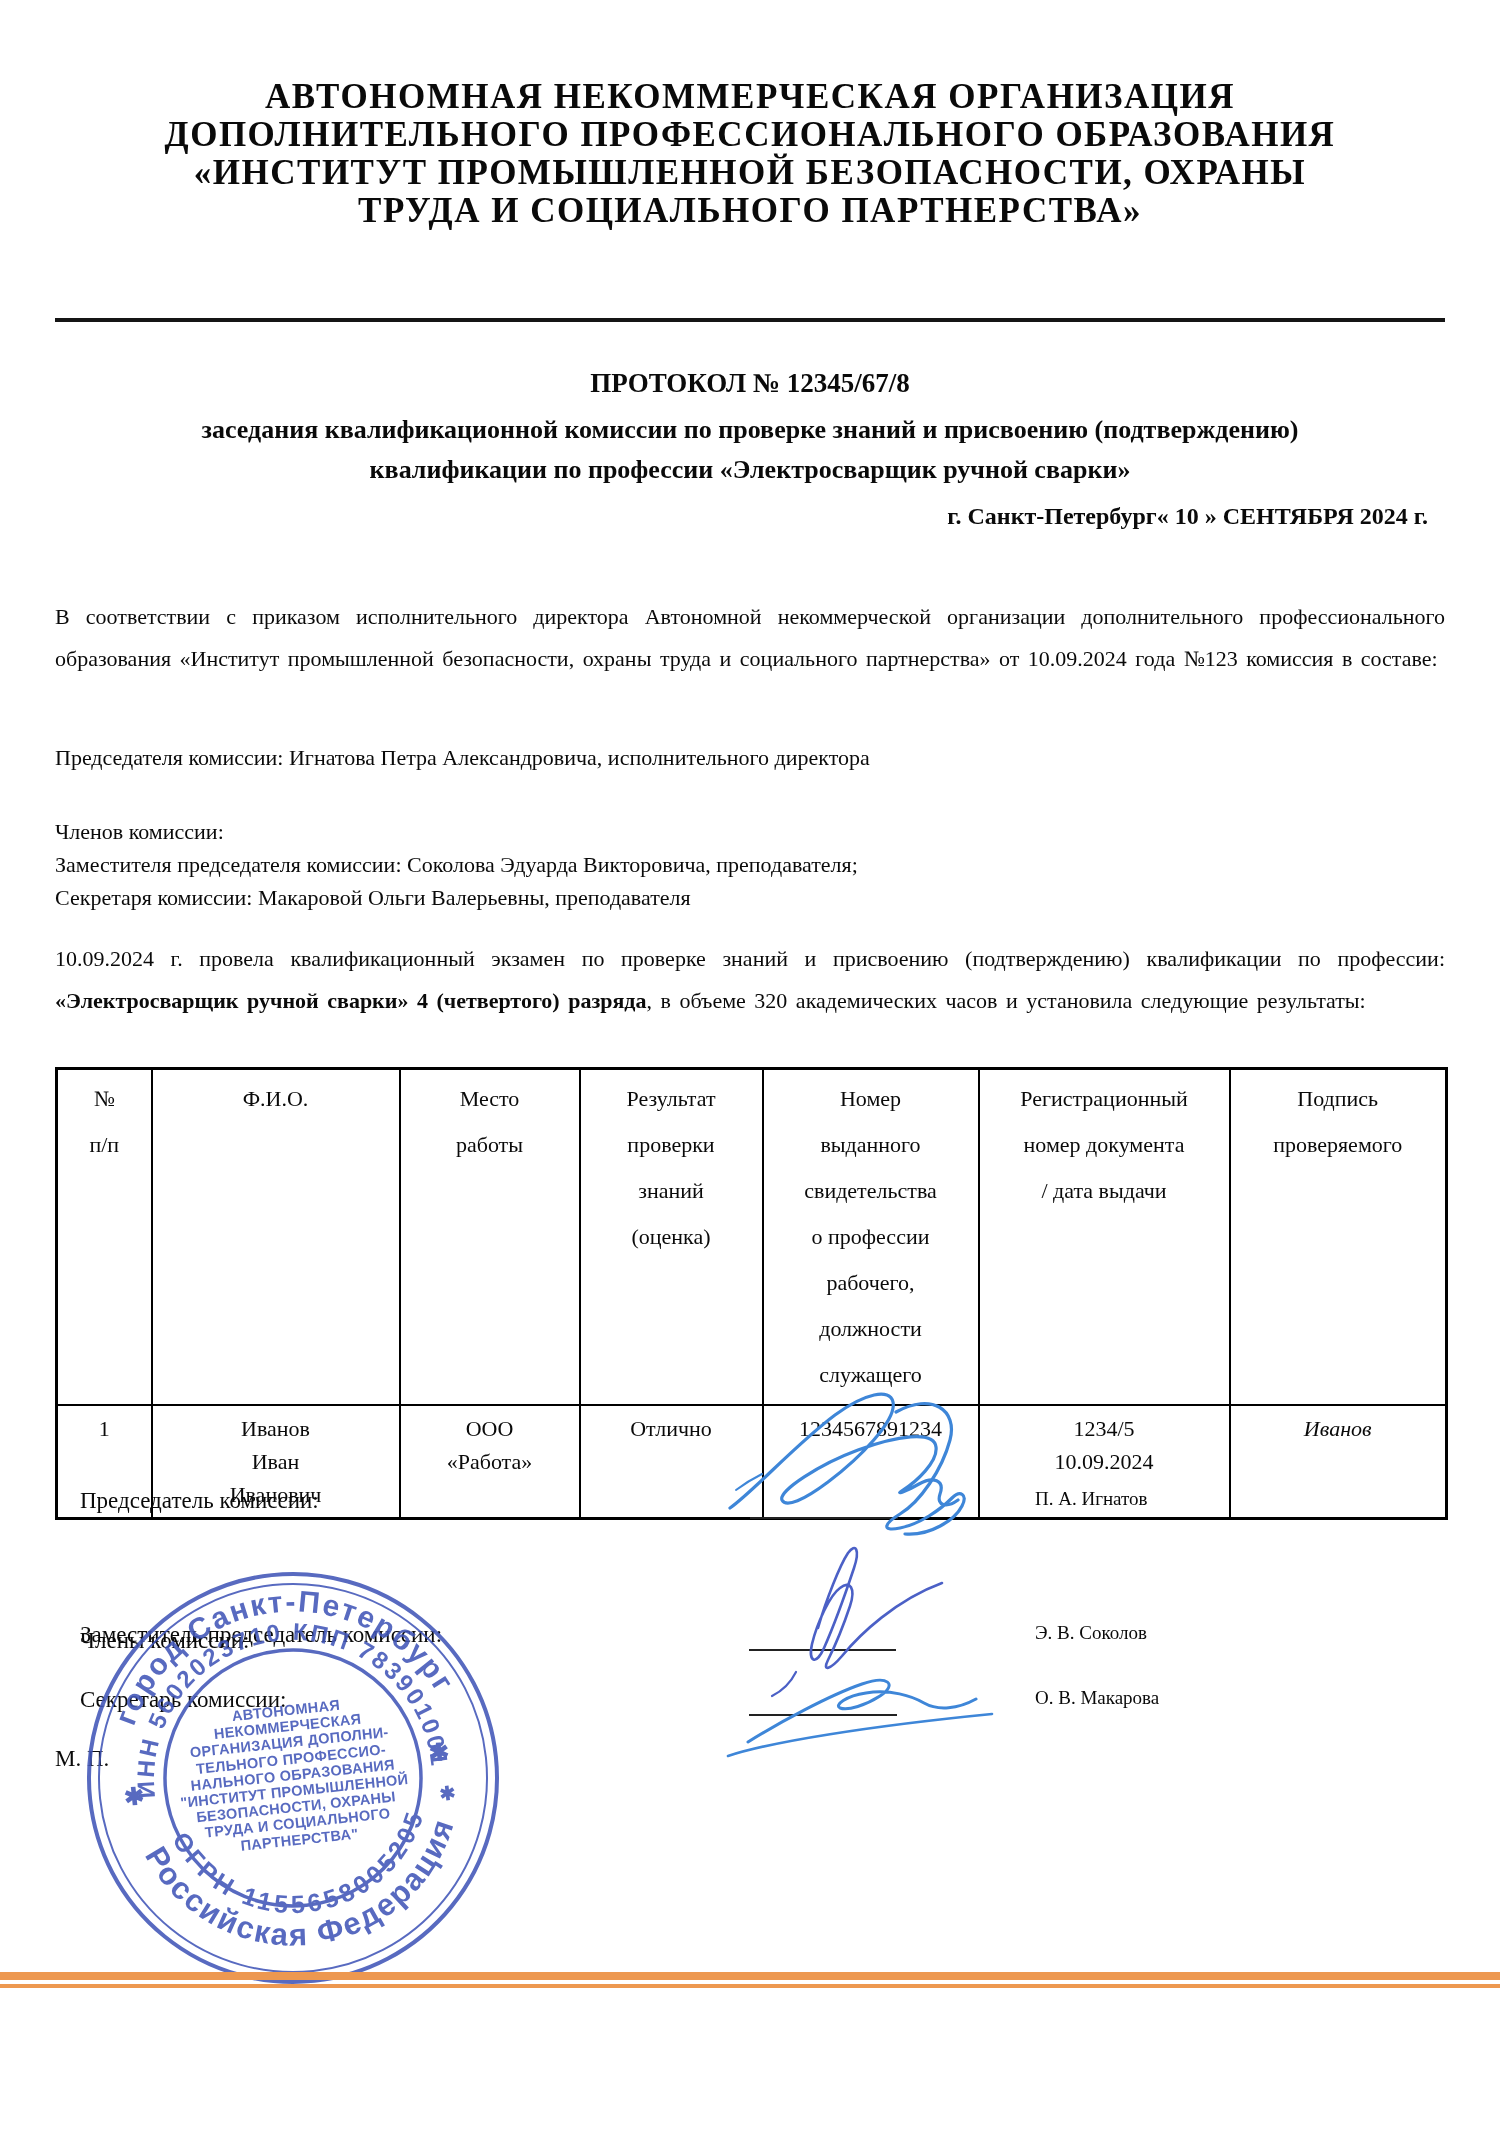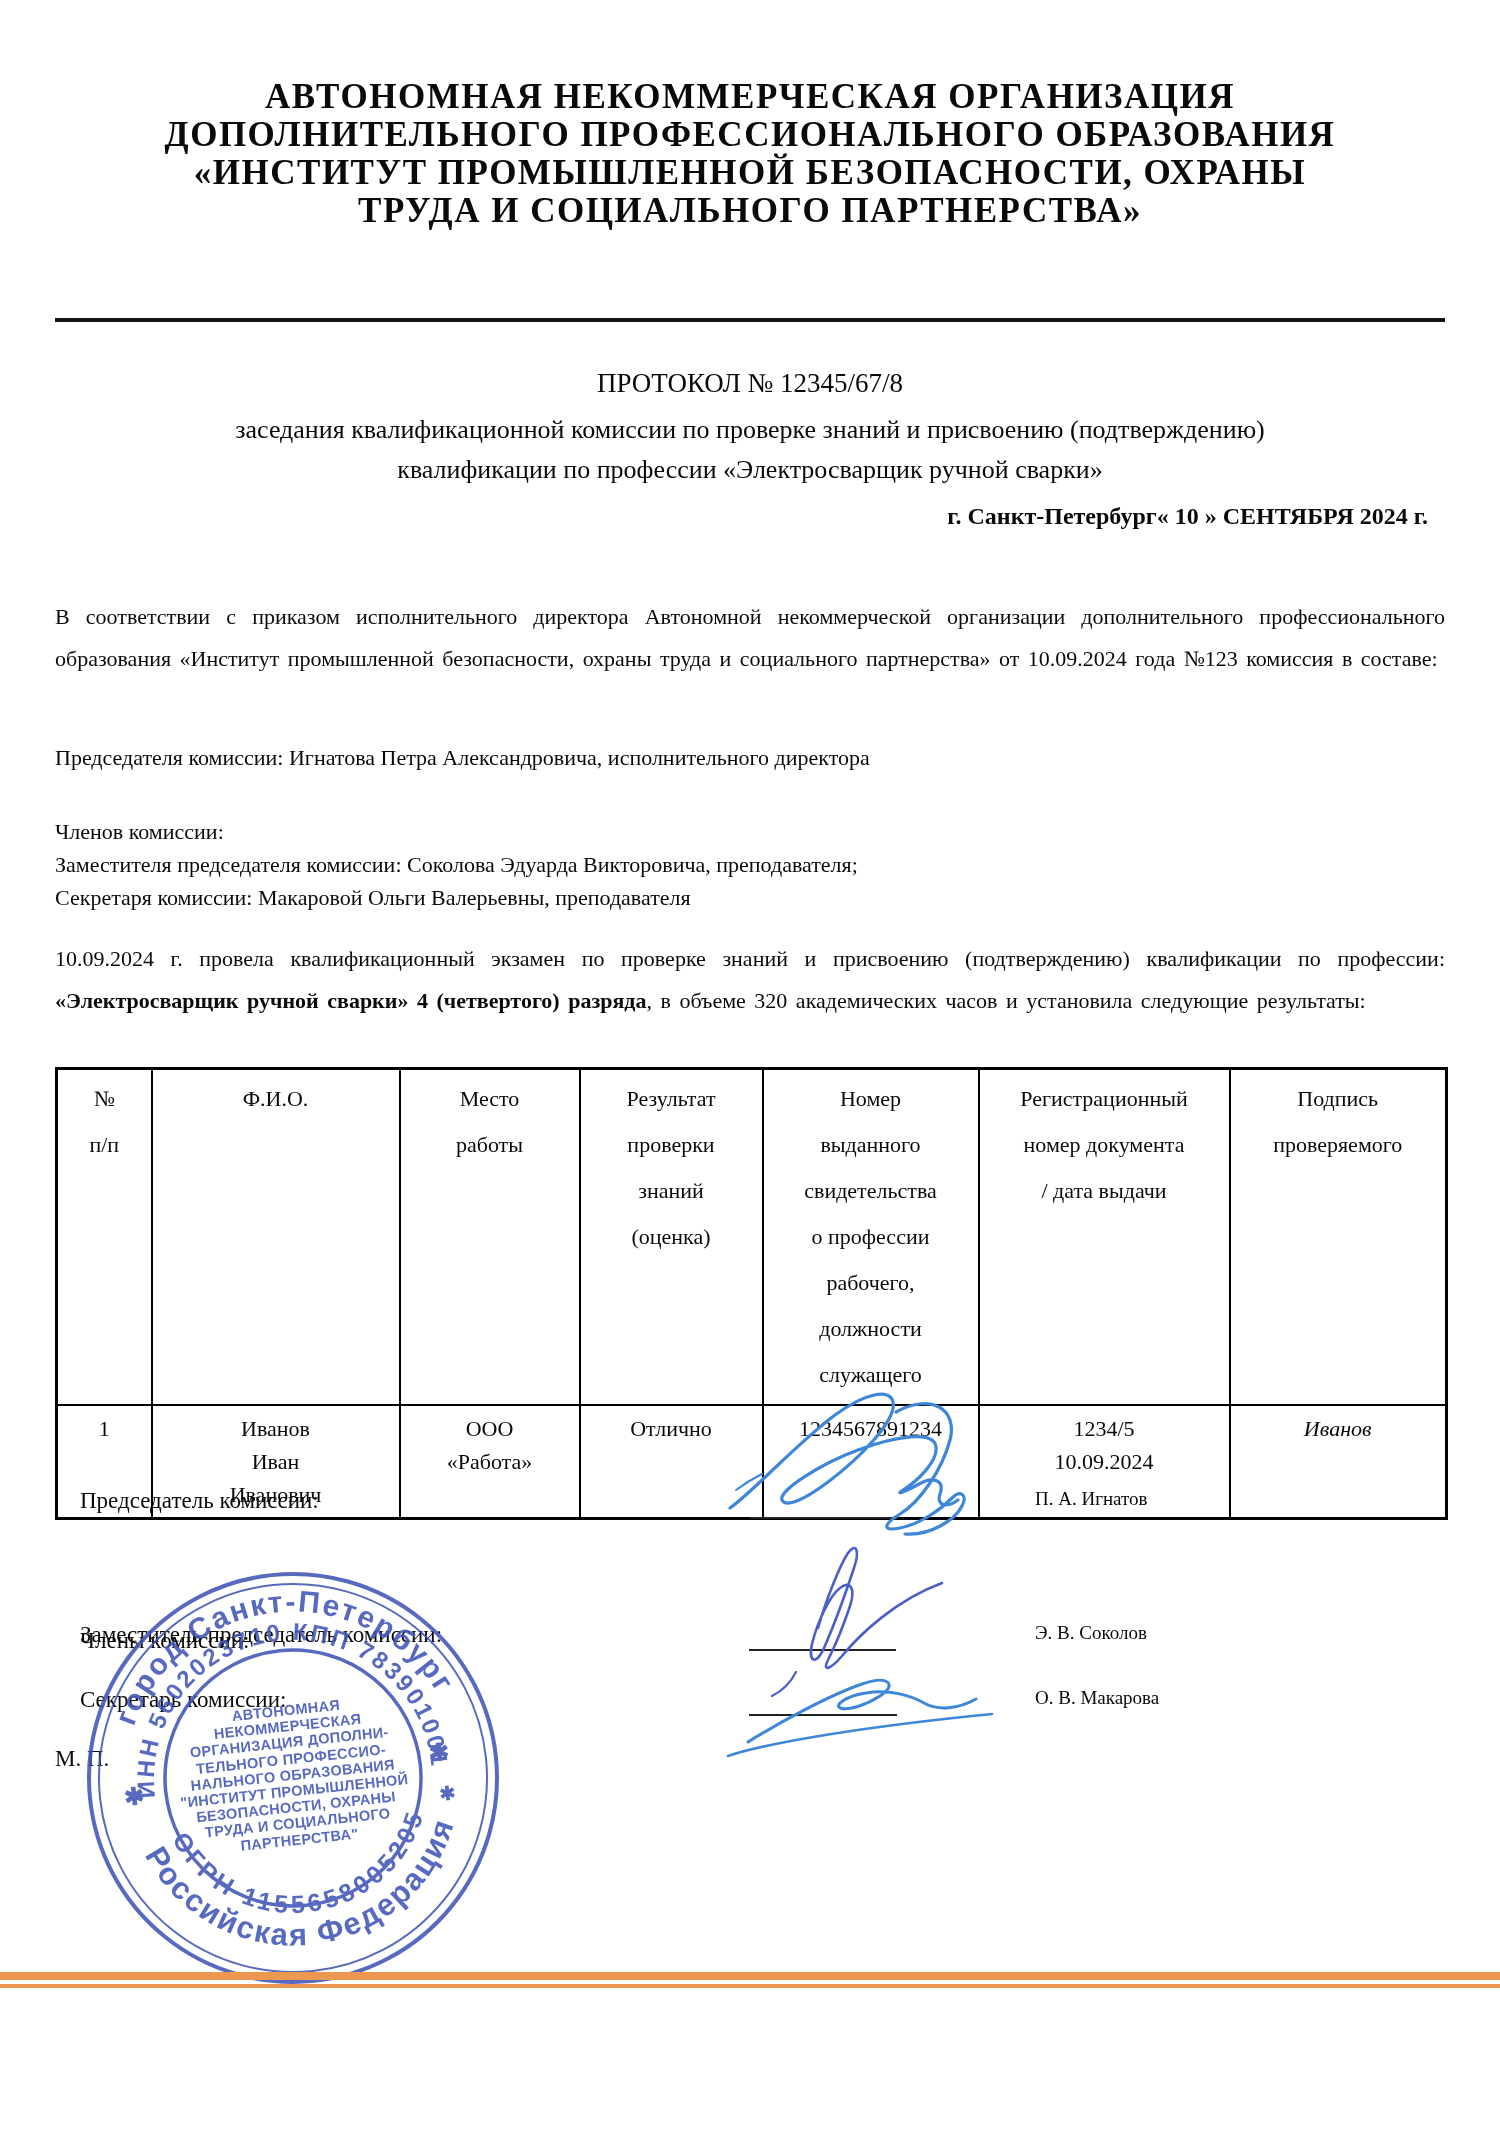--- a/index.html
+++ b/index.html
@@ -4,22 +4,22 @@
 <style>
   html,body{margin:0;padding:0;background:#e8e8e8;}
   .page{position:relative;width:1500px;height:2141px;background:#ffffff;overflow:hidden;
         font-family:"Liberation Serif",serif;color:#0a0a0a;margin:0 auto;}
   .abs{position:absolute;}
   .center{left:0;right:0;text-align:center;}
   .pre{white-space:pre-line;}
   .org-name{top:78px;font-weight:bold;font-size:35px;line-height:38px;letter-spacing:1.5px;}
   .license{top:252px;font-weight:bold;font-size:19px;line-height:30px;letter-spacing:.3px;}
   .rule{top:318px;left:55px;width:1390px;height:4px;background:#151515;}
-  .proto-num{top:368px;font-weight:normal;font-size:27px;}
-  .proto-sub{top:410px;font-weight:normal;font-size:26px;line-height:40px;}
+  .proto-num{top:368px;font-weight:bold;font-size:27px;}
+  .proto-sub{top:410px;font-weight:bold;font-size:26px;line-height:40px;}
   .city-date{top:503px;left:55px;width:1373px;display:flex;justify-content:flex-end;
              font-weight:bold;font-size:24px;}
   .para{left:55px;width:1390px;font-size:22px;line-height:42px;text-align:justify;word-spacing:3px;}
   .p1{top:596px;}
   .p2{top:938px;}
   .line22{left:55px;font-size:22px;}
   .chairman-line{top:745px;}
   .members-block{top:815px;line-height:33px;}
   table.results{position:absolute;top:1067px;left:55px;width:1390px;border-collapse:collapse;
                 font-size:22px;table-layout:fixed;}

